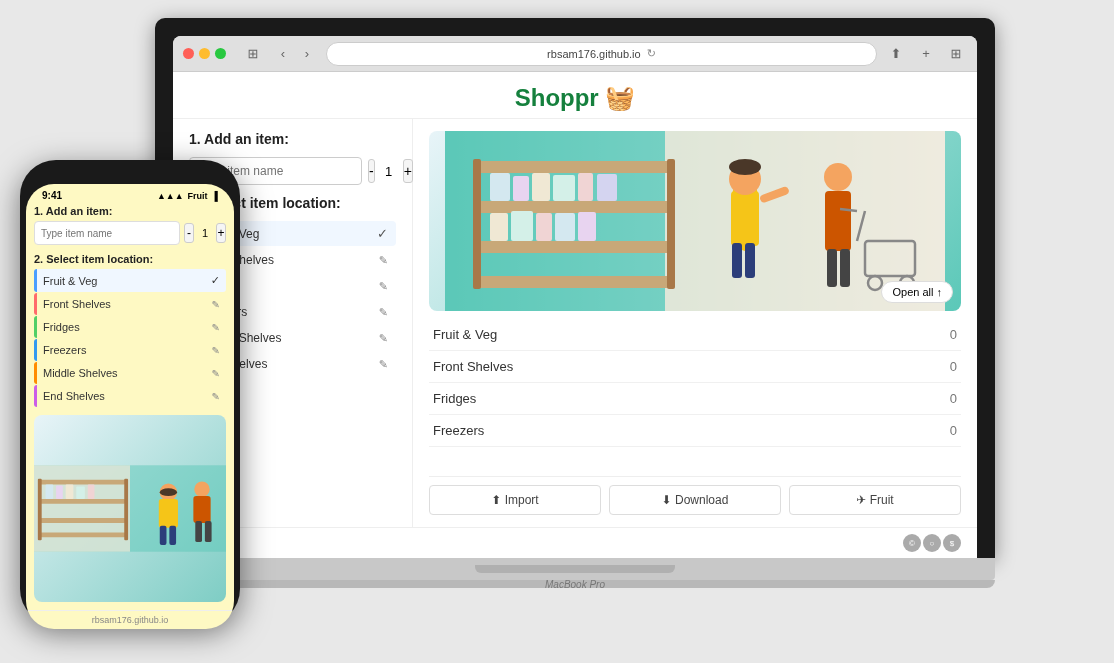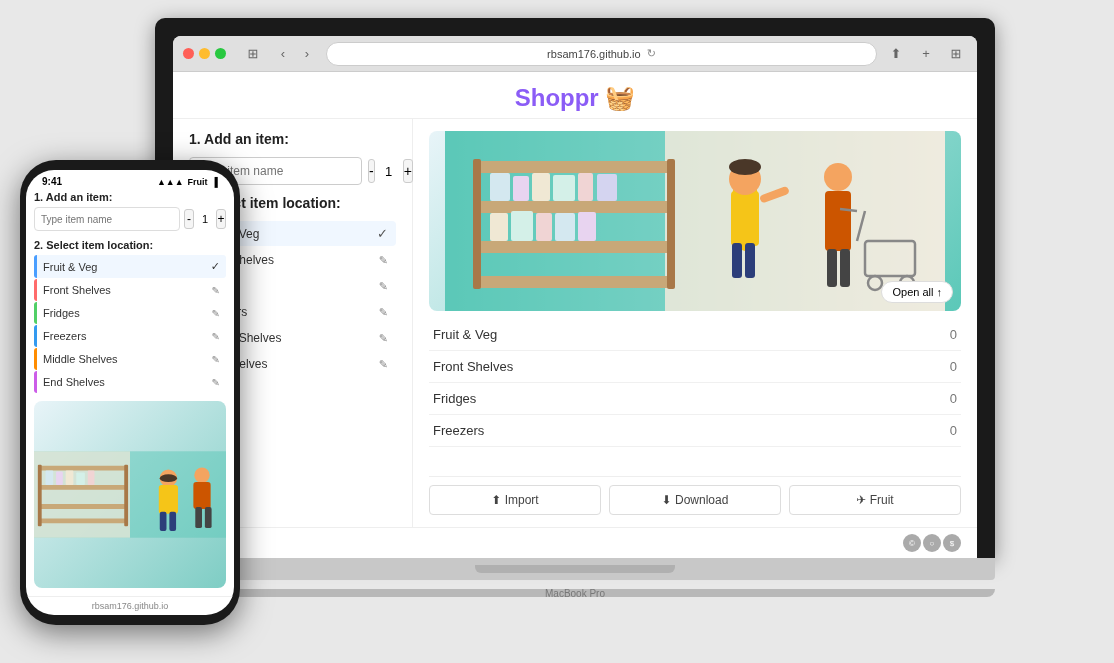--- a/index.html
+++ b/index.html
@@ -93,21 +93,21 @@
 
     
     .app-header {
       text-align: center;
       padding: 12px 0 6px;
       border-bottom: 1px solid #eee;
     }
     .app-title {
       font-size: 24px;
       font-weight: 600;
-      color: #8b5cf6;
+      color: #15803d;
     }
     .app-nav {
       display: flex;
       justify-content: center;
       gap: 20px;
       margin-top: 6px;
     }
     .nav-btn {
       display: flex; align-items: center; gap: 4px;
       background: none; border: none;
@@ -312,27 +312,28 @@
     .phone-body {
       background: #1a1a1a;
       border-radius: 36px;
       width: 220px;
       height: 465px;
       padding: 10px 6px;
       box-shadow: 0 8px 30px rgba(0,0,0,0.5);
       position: relative;
     }
     .phone-screen {
-      background: #ffffff;
+      background: #fef9c3;
       border-radius: 28px;
       width: 100%;
       height: 100%;
       overflow: hidden;
       display: flex;
       flex-direction: column;
+      margin-top: 14px;
     }
     .phone-status-bar {
       display: flex;
       justify-content: space-between;
       align-items: center;
       padding: 6px 16px 4px;
       font-size: 10px;
       font-weight: 600;
       color: #000;
     }
@@ -601,21 +602,21 @@
             <div class="cc-icon">$</div>
           </div>
         </div>
       </div>
     </div>
   </div>
 
   <div class="laptop-base">
     <div class="laptop-base-inner"></div>
   </div>
-  <div style="display:flex;justify-content:center;margin-top:9px;">
+  <div style="display:flex;justify-content:center;margin-top:0;font-style:italic;">
     <div style="background:#b8b8b8;height:8px;width:870px;border-radius:0 0 8px 8px;display:flex;align-items:center;justify-content:center;">
       <span style="font-size:10px;color:#777;">MacBook Pro</span>
     </div>
   </div>
 </div>
 
 <div class="phone-wrapper">
   <div class="phone-body">
     <div class="phone-screen">
 

